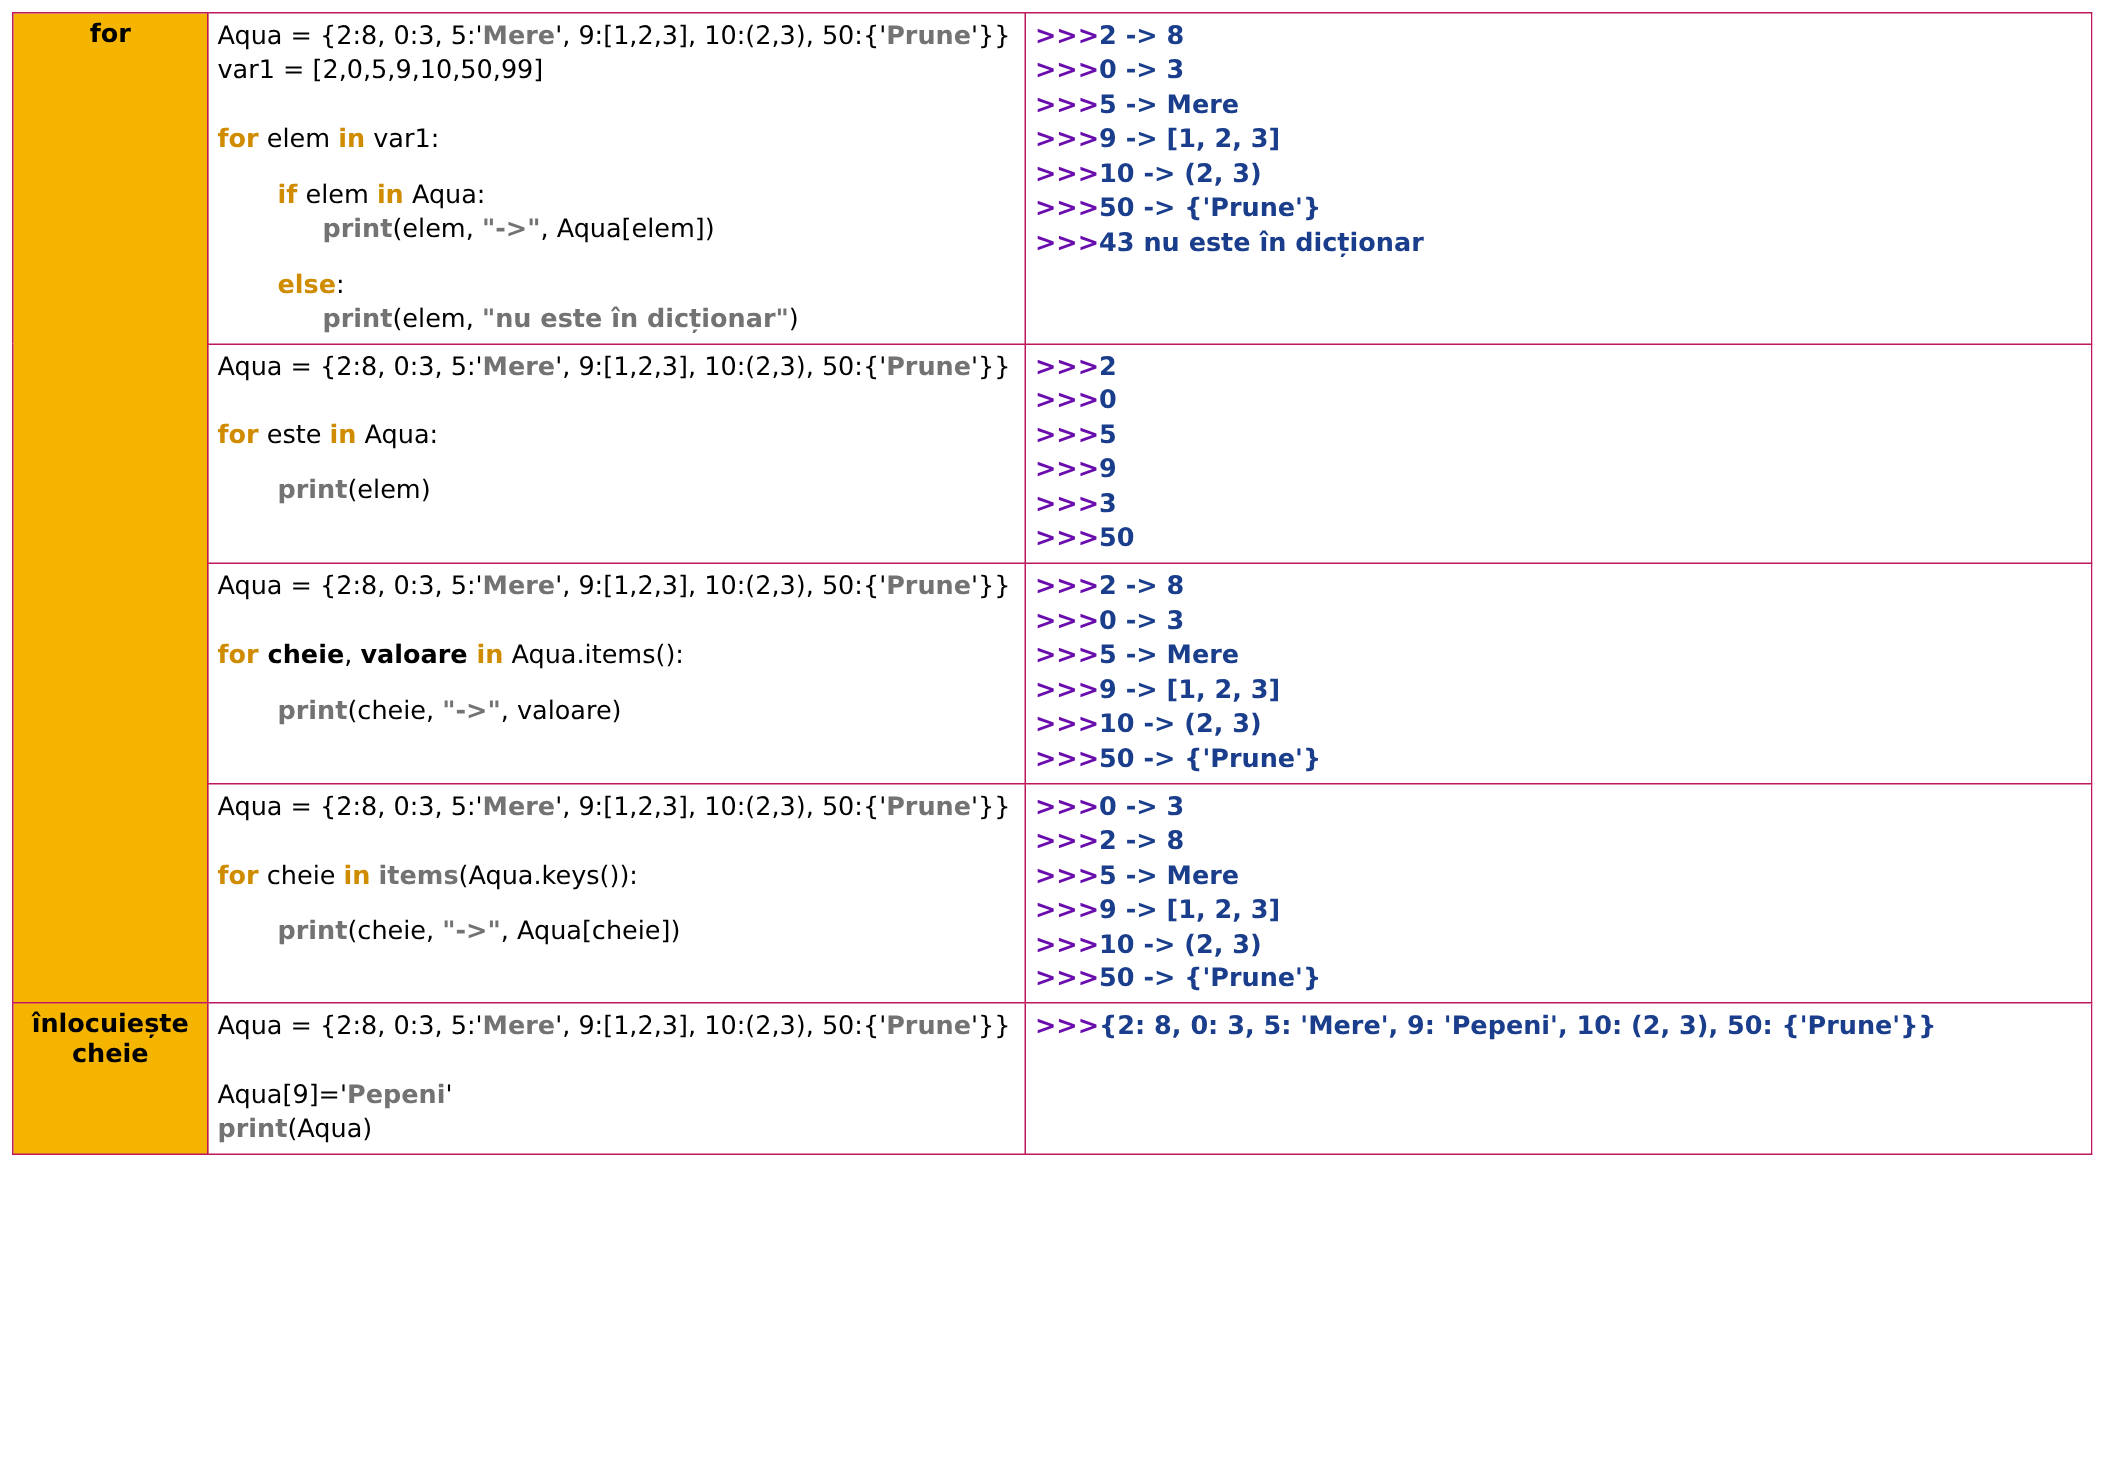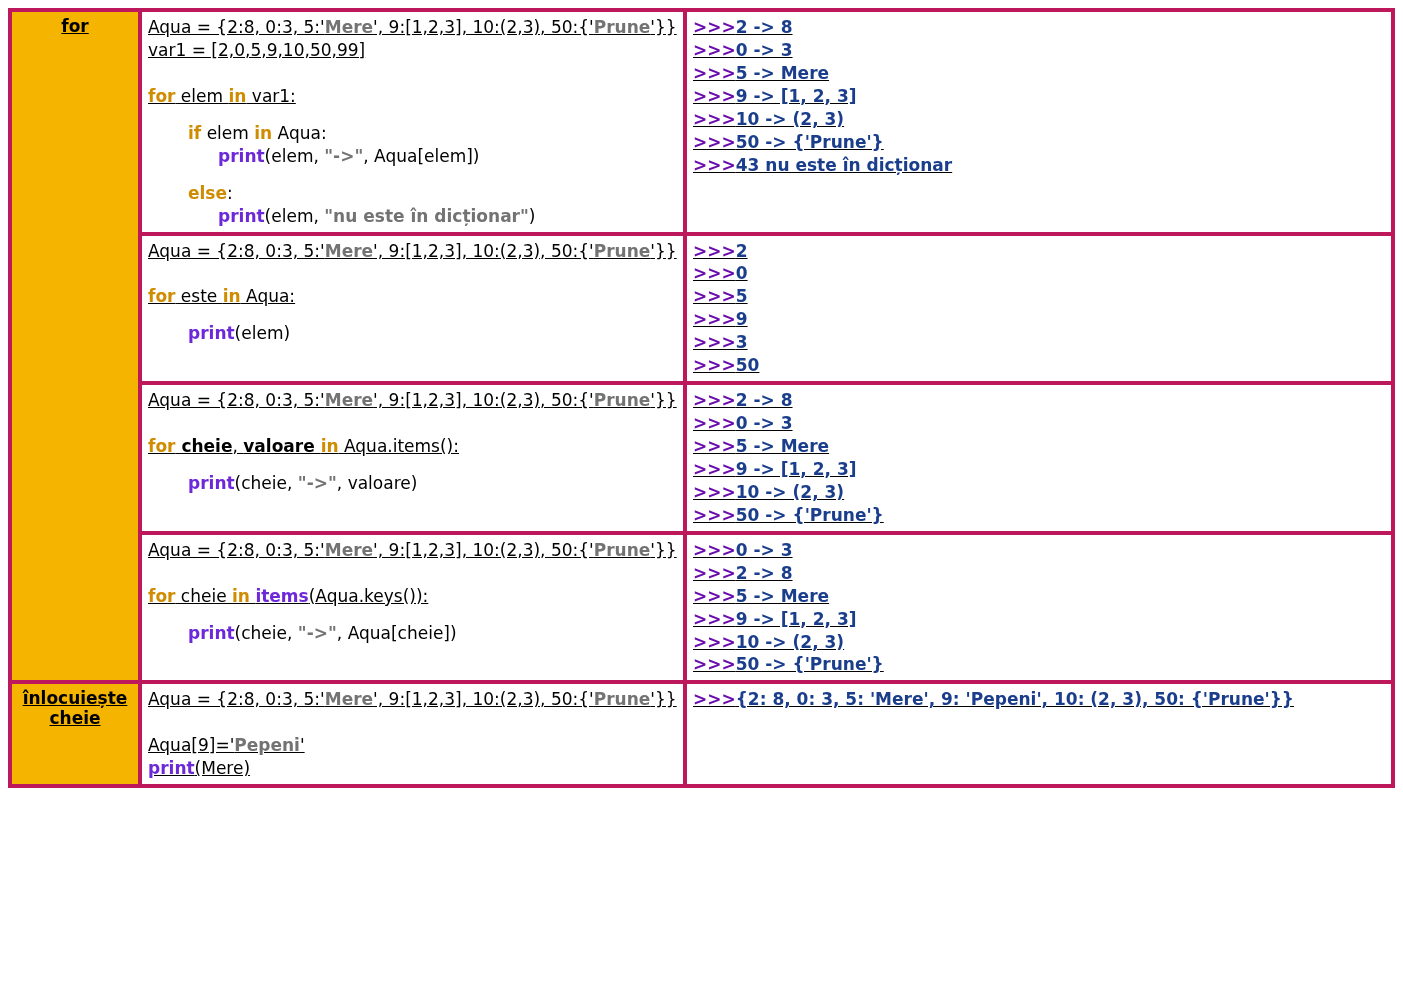--- a/index.html
+++ b/index.html
@@ -7,23 +7,22 @@
     font-size: 17px;
     margin: 8px;
     background: white;
   }
   table.main {
     border-collapse: collapse;
     width: 100%;
     table-layout: fixed;
   }
   table.main td, table.main th {
-    border: 4px solid #be185d;
+    border: 1px solid #be185d;
     vertical-align: top;
-    text-decoration: underline;
   }
   .labelcell {
     background: #f5b400;
     font-weight: bold;
     text-align: center;
     vertical-align: middle;
     padding: 4px;
     width: 130px;
   }
   .codecell {
@@ -31,21 +30,21 @@
     line-height: 1.35;
     font-family: "DejaVu Sans", Arial, sans-serif;
   }
   .outcell {
     padding: 4px 6px;
     line-height: 1.35;
     vertical-align: bottom;
     margin-top: 24px;
   }
   .kw    { color: #d08c00; font-weight: bold; }     
-  .fn    { color: #6d28d9; font-weight: bold; }     
+  .fn    { color: #737373; font-weight: bold; }     
   .str   { color: #737373; font-weight: bold; }
   .bold  { font-weight: bold; }
   .prompt { color: #6a0dad; font-weight: bold; }
   .out    { color: #1a3e8c; font-weight: bold; }
   .outline { white-space: nowrap; }
   .code-indent1 { padding-left: 40px; display:inline-block;margin-top:14px;}
   .code-indent2 { padding-left: 70px; display:inline-block;}
   col.c1 { width: 130px; }
   col.c2 { width: 545px; }
   col.c3 { }
@@ -134,21 +133,21 @@
     <div class="outline"><span class="prompt">&gt;&gt;&gt;</span><span class="out">50 -&gt; {'Prune'}</span></div>
   </td>
 </tr>
 
 <tr>
   <td class="labelcell">înlocuiește cheie</td>
   <td class="codecell">
     <span>Aqua = {2:8, 0:3, 5:'</span><span class="str">Mere</span><span>', 9:[1,2,3], 10:(2,3), 50:{'</span><span class="str">Prune</span><span>'}}</span><br>
     <br>
     <span>Aqua[9]='</span><span class="str">Pepeni</span><span>'</span><br>
-    <span class="fn">print</span><span>(Mere)</span>
+    <span class="fn">print</span><span>(Aqua)</span>
   </td>
   <td class="outcell">
     <div class="outline"><span class="prompt">&gt;&gt;&gt;</span><span class="out">{2: 8, 0: 3, 5: 'Mere', 9: 'Pepeni', 10: (2, 3), 50: {'Prune'}}</span></div>
   </td>
 </tr>
 
 </tbody>
   </table>
 
 </body></html>

